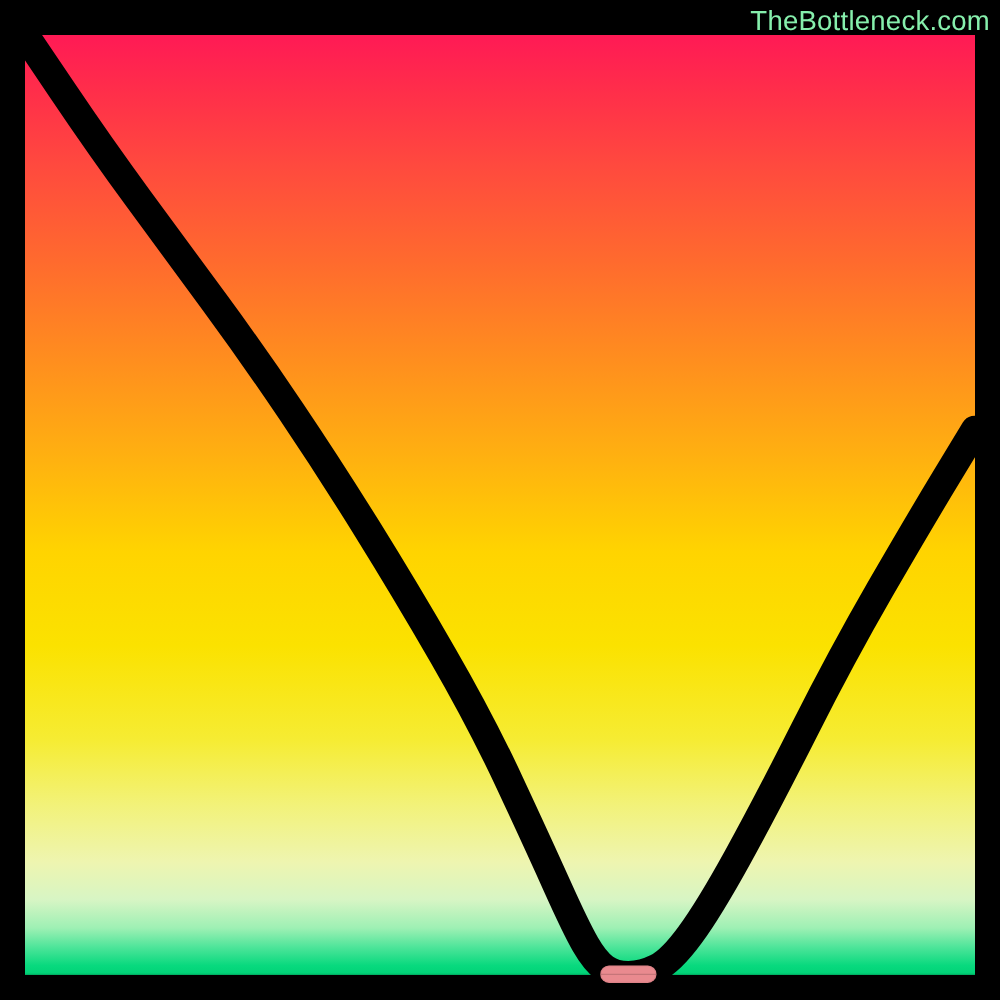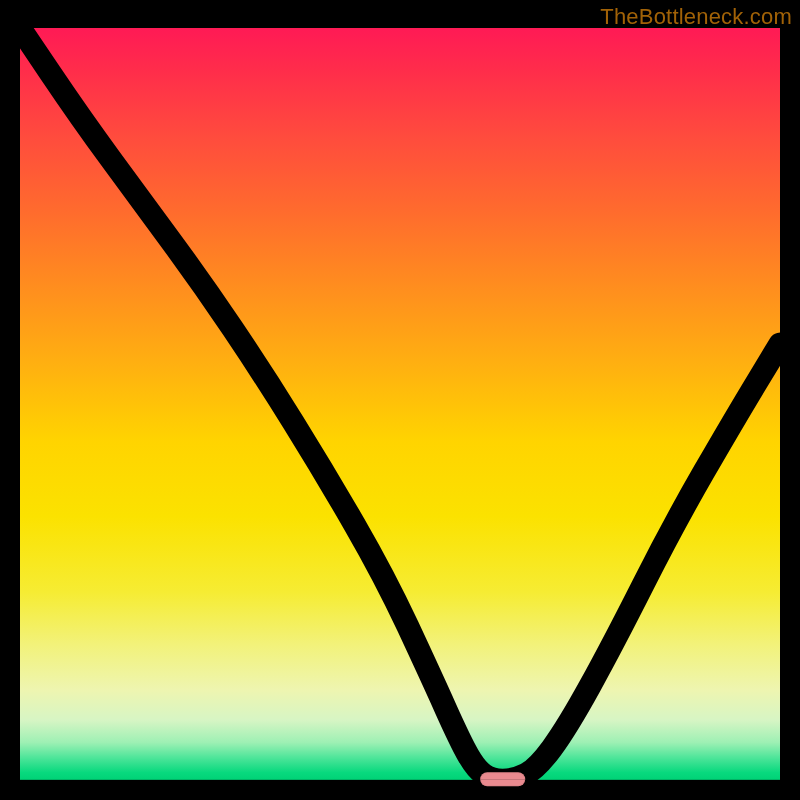--- a/index.html
+++ b/index.html
@@ -14,21 +14,21 @@
   .frame {
     position: relative;
     width: 800px;
     height: 800px;
     background: #000;
   }
   .attribution {
     position: absolute;
     top: 4px;
     right: 8px;
-    color: #a16207;
+    color: #86efac;
     font-size: 22px;
     font-weight: 500;
     letter-spacing: 0.2px;
     z-index: 5;
   }
   .plot-outer {
     position: absolute;
     left: 20px;
     right: 20px;
     top: 28px;

